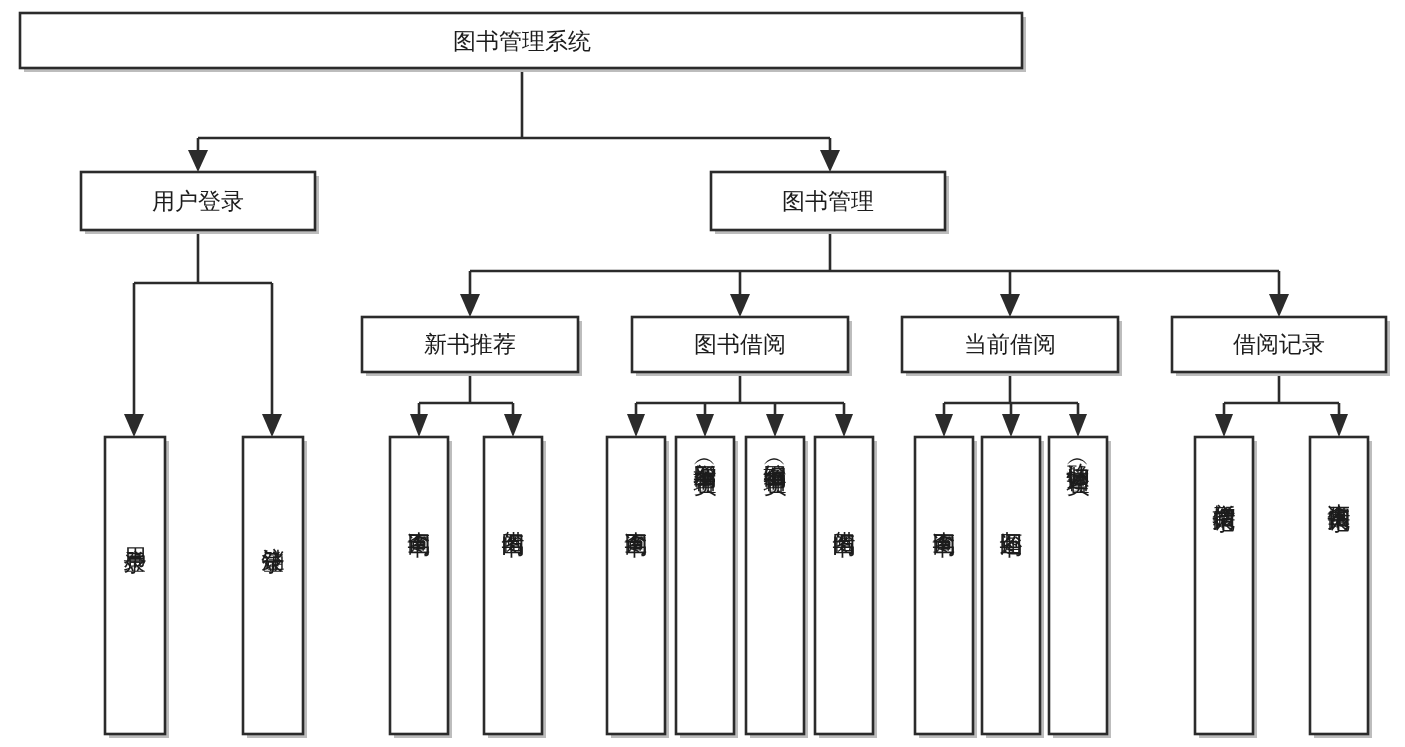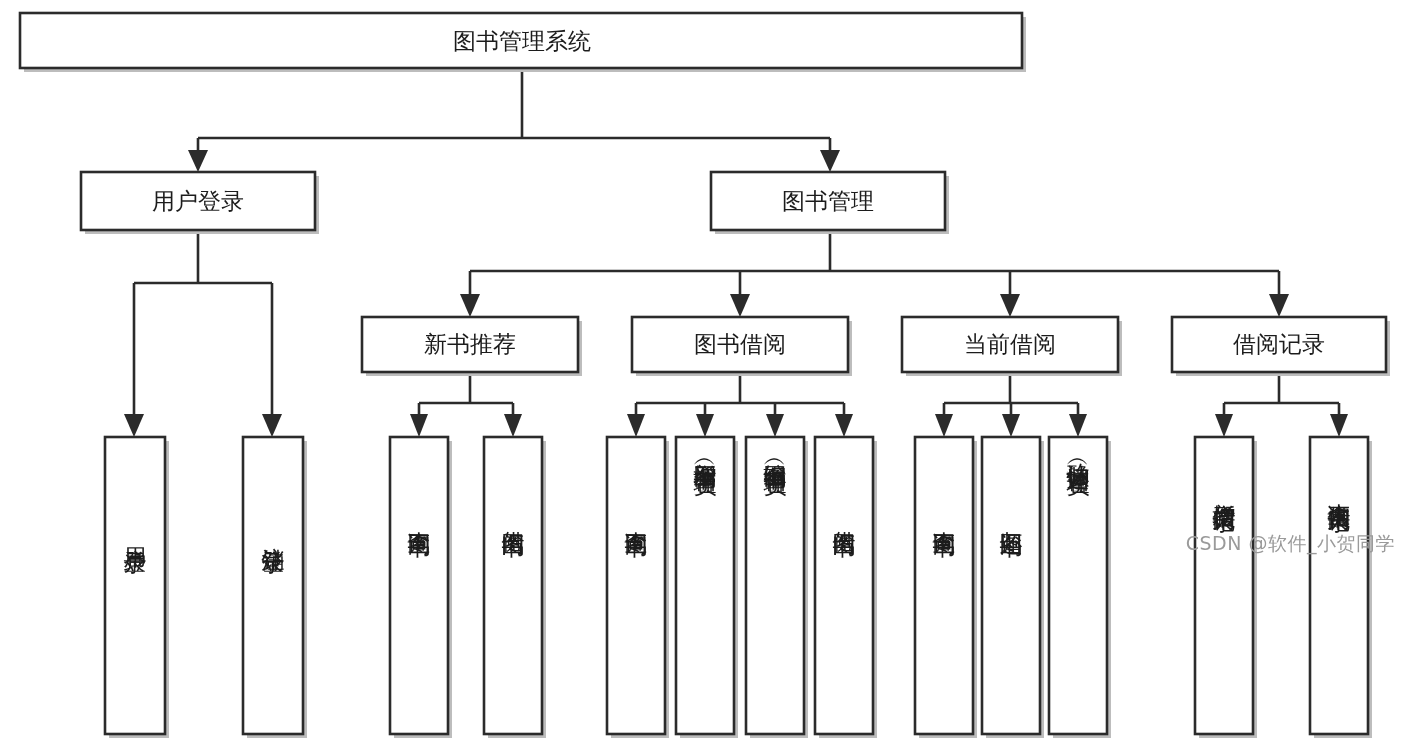--- a/index.html
+++ b/index.html
@@ -285,14 +285,13 @@
     <span class="vert-label" style="margin-top:8px;">确认归还（管理员）</span>
   </div>
 
   <div class="vert-label-cell" style="left:1195px; top:437px; width:58px; height:297px;">
     <span class="vert-label" style="margin-top:48px;">新增借阅记录</span>
   </div>
   <div class="vert-label-cell" style="left:1310px; top:437px; width:58px; height:297px;">
     <span class="vert-label" style="margin-top:48px;">查询借阅记录</span>
   </div>
 
-  <div class="watermark">CSDN @软件_小贺同学</div>
 </div>
 
 </body></html>

